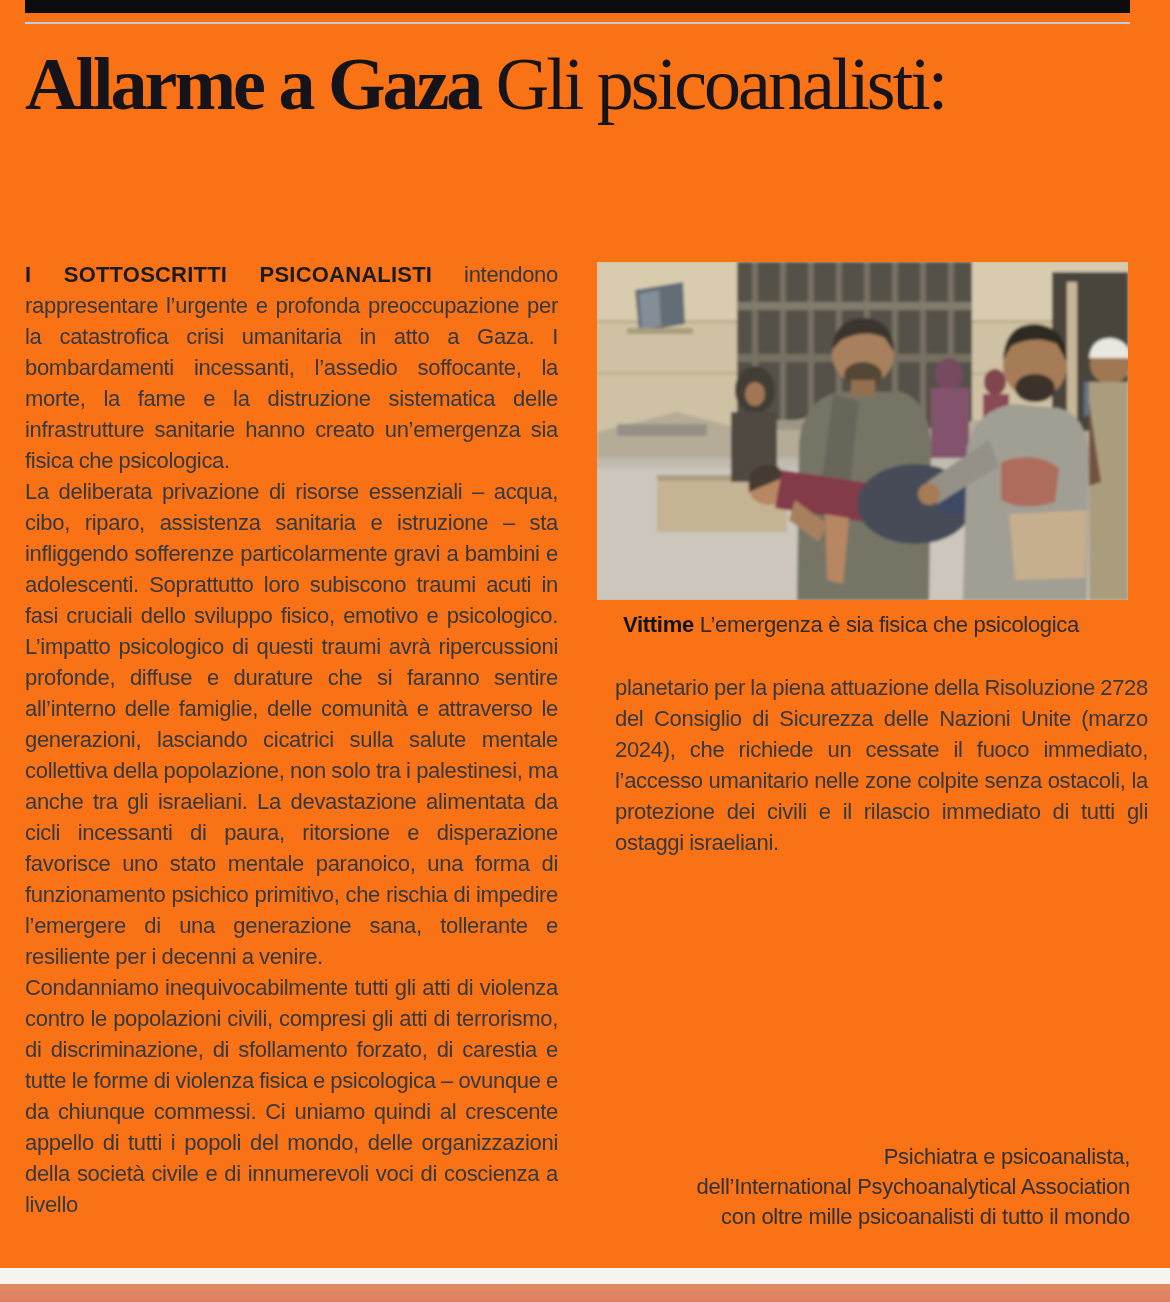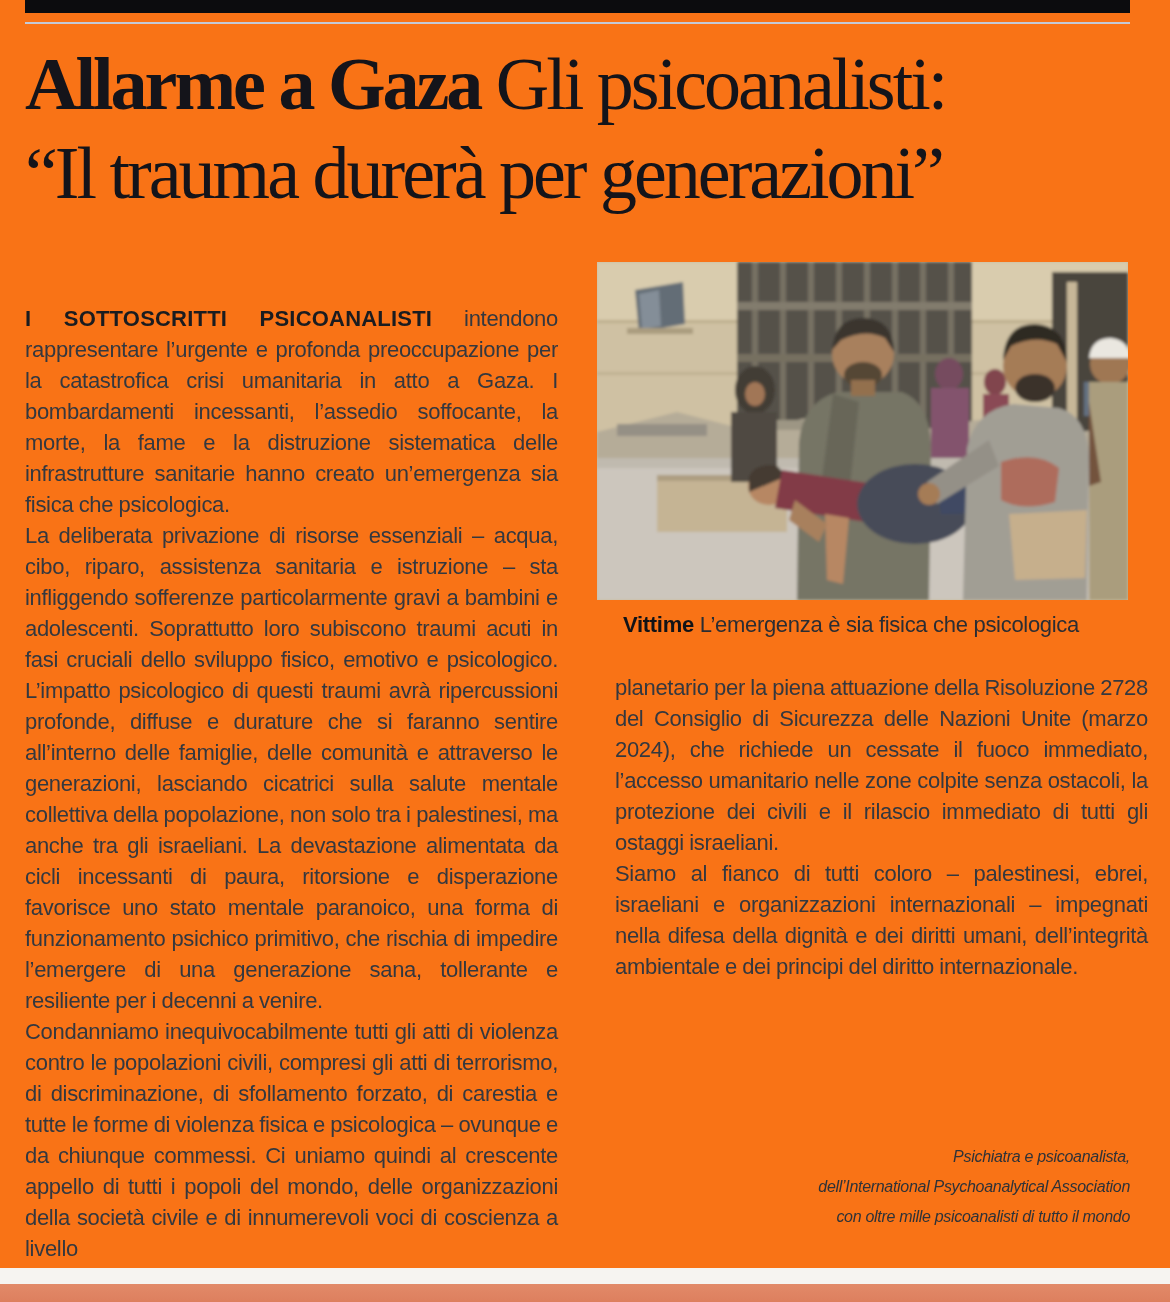--- a/index.html
+++ b/index.html
@@ -38,21 +38,21 @@
 
   .body-col {
     position:absolute;
     font-size:22px;
     line-height:31px;
     letter-spacing:-0.3px;
     word-spacing:-0.5px;
     color:#34383f;
     text-align:justify;
   }
-  .col-left  { left:25px;  top:259px; width:533px;margin-top:44px; }
+  .col-left  { left:25px;  top:259px; width:533px; }
   .col-right { left:615px; top:672px; width:533px; }
   .body-col p { margin:0; }
   .lead-caps { font-weight:700; color:#1a1c20; letter-spacing:0.2px; }
 
   .photo-frame {
     position:absolute; left:597px; top:262px;
     width:531px; height:338px;
     background:#cabd9e;
     overflow:hidden;
   }
@@ -71,22 +71,21 @@
     text-align:right;
     color:#2e3238;
   }
   .sig-name {
     font-weight:700;
     font-size:21px; line-height:28px;
     letter-spacing:-0.5px;
     color:#101114;
   }
   .sig-line {
-    font-style:italic;
-    font-size:16px; line-height:30px;
+    font-size:22px; line-height:30px;
     letter-spacing:-0.3px;
   }
 
   .bottom-white-strip {
     position:absolute; left:0; top:1268px;
     width:1170px; height:16px;
     background:#f6f4f1;
   }
   .bottom-orange-bar {
     position:absolute; left:0; top:1284px;
@@ -97,21 +96,20 @@
 </head>
 <body>
 
 <div class="page">
 
   <div class="top-black-bar"></div>
   <div class="top-thin-rule"></div>
 
   <h1 class="headline">
     <div><span class="hl-bold">Allarme a Gaza</span><span class="hl-reg"> Gli psicoanalisti:</span></div>
-    <div class="hl-reg">“Il trauma durerà per generazioni”</div>
   </h1>
 
   <div class="body-col col-left">
     <p><span class="lead-caps">I SOTTOSCRITTI PSICOANALISTI</span><span> intendono rappresentare l’urgente e profonda preoccupazione per la catastrofica crisi umanitaria in atto a Gaza. I bombardamenti incessanti, l’assedio soffocante, la morte, la fame e la distruzione sistematica delle infrastrutture sanitarie hanno creato un’emergenza sia fisica che psicologica.</span></p>
     <p>La deliberata privazione di risorse essenziali – acqua, cibo, riparo, assistenza sanitaria e istruzione – sta infliggendo sofferenze particolarmente gravi a bambini e adolescenti. Soprattutto loro subiscono traumi acuti in fasi cruciali dello sviluppo fisico, emotivo e psicologico. L’impatto psicologico di questi traumi avrà ripercussioni profonde, diffuse e durature che si faranno sentire all’interno delle famiglie, delle comunità e attraverso le generazioni, lasciando cicatrici sulla salute mentale collettiva della popolazione, non solo tra i palestinesi, ma anche tra gli israeliani. La devastazione alimentata da cicli incessanti di paura, ritorsione e disperazione favorisce uno stato mentale paranoico, una forma di funzionamento psichico primitivo, che rischia di impedire l’emergere di una generazione sana, tollerante e resiliente per i decenni a venire.</p>
     <p>Condanniamo inequivocabilmente tutti gli atti di violenza contro le popolazioni civili, compresi gli atti di terrorismo, di discriminazione, di sfollamento forzato, di carestia e tutte le forme di violenza fisica e psicologica – ovunque e da chiunque commessi. Ci uniamo quindi al crescente appello di tutti i popoli del mondo, delle organizzazioni della società civile e di innumerevoli voci di coscienza a livello</p>
   </div>
 
   <div class="photo-frame" role="img" aria-label="Due uomini trasportano un bambino ferito davanti a un edificio a Gaza">
     <svg viewBox="0 0 531 338" preserveAspectRatio="none">
@@ -205,21 +203,20 @@
 
         <rect x="0" y="0" width="531" height="338" fill="#fff3dc" opacity="0.06"></rect>
       </g>
     </svg>
   </div>
 
   <div class="photo-caption"><span class="cap-label">Vittime</span><span> L’emergenza è sia fisica che psicologica</span></div>
 
   <div class="body-col col-right">
     <p>planetario per la piena attuazione della Risoluzione 2728 del Consiglio di Sicurezza delle Nazioni Unite (marzo 2024), che richiede un cessate il fuoco immediato, l’accesso umanitario nelle zone colpite senza ostacoli, la protezione dei civili e il rilascio immediato di tutti gli ostaggi israeliani.</p>
-    <p>Siamo al fianco di tutti coloro – palestinesi, ebrei, israeliani e organizzazioni internazionali – impegnati nella difesa della dignità e dei diritti umani, dell’integrità ambientale e dei principi del diritto internazionale.</p>
   </div>
 
   <div class="signature">
     <div class="sig-line">Psichiatra e psicoanalista,</div>
     <div class="sig-line">dell’International Psychoanalytical Association</div>
     <div class="sig-line">con oltre mille psicoanalisti di tutto il mondo</div>
   </div>
 
   <div class="bottom-white-strip"></div>
   <div class="bottom-orange-bar"></div>

